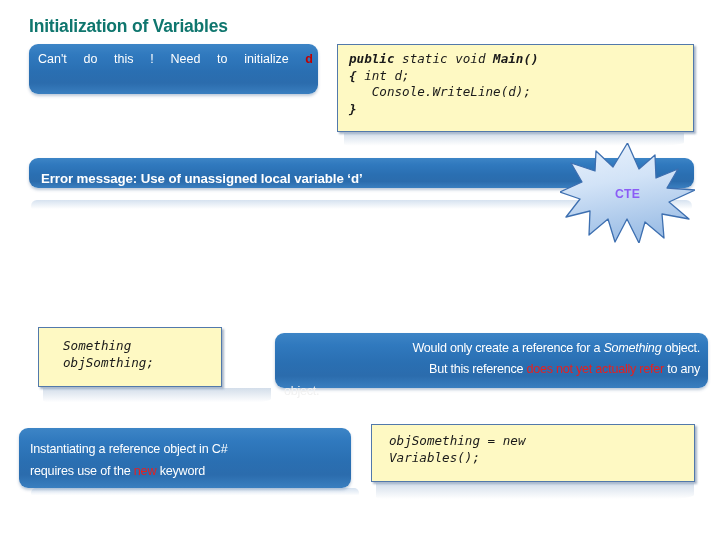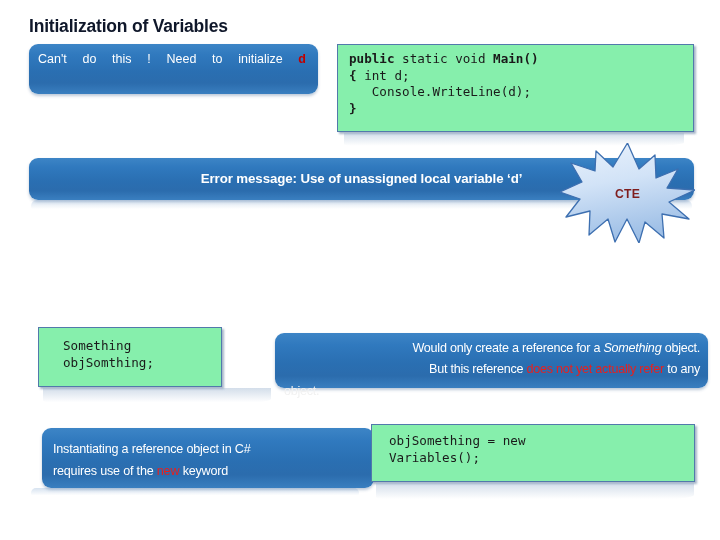--- a/index.html
+++ b/index.html
@@ -17,38 +17,38 @@
     font-family: "Liberation Sans", sans-serif;
   }
 
   
   .slide-title {
     position: absolute;
     left: 29px;
     top: 16px;
     font-size: 17.5px;
     font-weight: bold;
-    color: #0f172a;
+    color: #0f766e;
     letter-spacing: -0.2px;
     white-space: nowrap;
   }
 
   
   .bluebox {
     position: absolute;
     box-sizing: border-box;
     border-radius: 9px;
     background: linear-gradient(180deg, #3D85C6 0%, #3079BE 22%, #2A6FB2 55%, #2B6CAD 78%, #3A7FC0 100%);
     color: #ffffff;
     box-shadow: 0 2px 3px rgba(40,80,130,0.30);
   }
   .bluebox .txt {
     position: absolute;
     left: 9px;
-    right: 12px;
+    right: 5px;
     top: 6px;
   }
   .bluebox-reflect {
     position: absolute;
     border-radius: 9px;
     background: linear-gradient(180deg, rgba(120,160,205,0.30) 0%, rgba(255,255,255,0) 75%);
     pointer-events: none;
   }
 
   
@@ -66,22 +66,21 @@
   }
   #box-cant .line1 { display: block; text-align: justify; text-align-last: justify; }
   #box-cant .line2 { display: block; }
   .redword { color: #C00000; font-weight: bold; }
 
   
   #box-error {
     left: 29px;
     top: 158px;
     width: 665px;
-    height: 42px;
-    text-align: center;
+    height: 30px;
   }
   #box-error .txt {
     left: 12px;
     top: 12px;
     font-size: 13.3px;
     font-weight: bold;
     line-height: 17px;
     letter-spacing: -0.1px;
   }
 
@@ -100,42 +99,43 @@
     font-size: 12.6px;
     line-height: 21px;
     letter-spacing: -0.25px;
     white-space: nowrap;
   }
   .ital { font-style: italic; }
   .redphrase { color: #E8201E; }
 
   
   #box-instant {
-    left: 42px;
+    left: 19px;
     top: 428px;
     width: 332px;
     height: 60px;
   }
   #box-instant .txt {
     left: 11px;
     right: 8px;
     top: 10px;
     font-size: 12.6px;
     line-height: 22px;
     letter-spacing: -0.2px;
   }
   .redkw { color: #E8201E; }
 
   
   .codebox {
     position: absolute;
     box-sizing: border-box;
-    background: #86efac;
+    background: #fef9c3;
     border: 1.6px solid #5279AB;
     box-shadow: 2px 2px 2px rgba(60,90,135,0.45);
+    font-style: italic;
   }
   .codebox pre {
     margin: 0;
     font-family: "DejaVu Sans Mono", "Liberation Mono", monospace;
     font-size: 12.6px;
     line-height: 16.6px;
     color: #1A1A1A;
     white-space: pre;
   }
   .codebox .bold { font-weight: bold; }
@@ -186,21 +186,21 @@
     position: absolute;
     left: 560px;
     top: 143px;
     width: 135px;
     height: 100px;
     display: flex;
     align-items: center;
     justify-content: center;
     font-size: 12.2px;
     font-weight: bold;
-    color: #7f1d1d;
+    color: #8b5cf6;
     letter-spacing: 0.2px;
     padding-top: 2px;
     box-sizing: border-box;
   }
 </style>
 </head>
 <body>
 
 <div id="slide">
 

